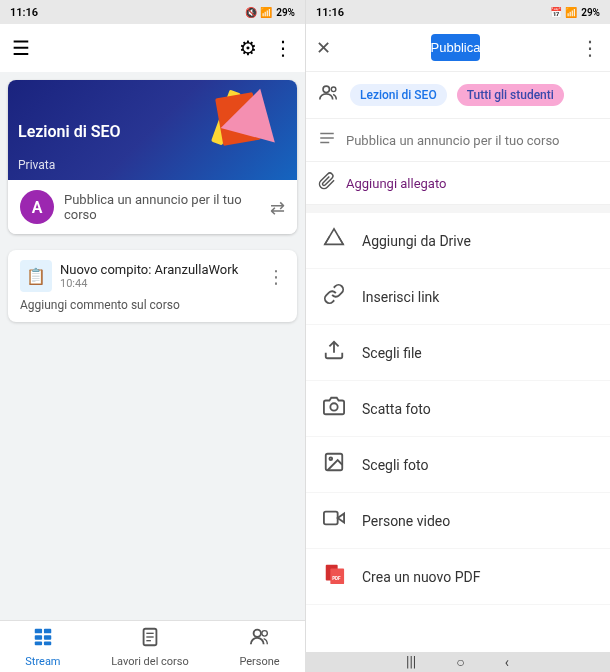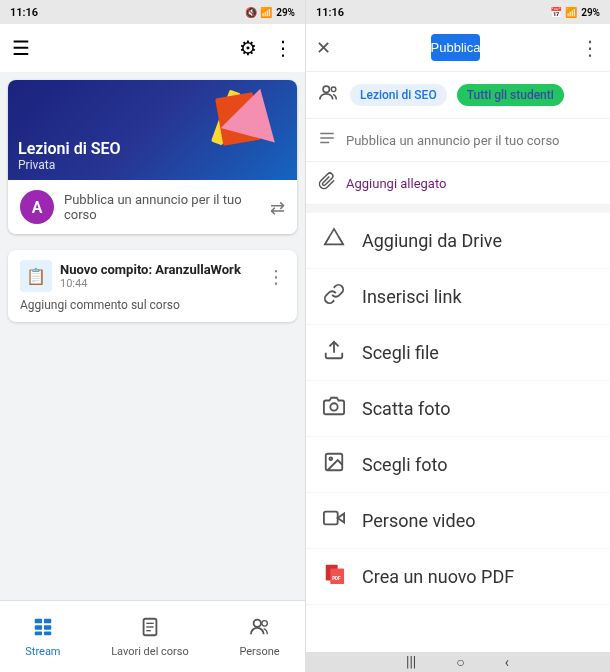--- a/index.html
+++ b/index.html
@@ -107,20 +107,21 @@
       left: 10px;
     }
     .course-title {
       color: #fff;
       font-size: 16px;
       font-weight: 600;
     }
     .course-subtitle {
       color: rgba(255,255,255,0.85);
       font-size: 12px;
+      margin-top: 17px;
     }
 
     .announcement-row {
       display: flex;
       align-items: center;
       padding: 10px 12px;
       background: #fff;
       gap: 10px;
     }
     .avatar-circle {
@@ -170,39 +171,39 @@
       background: #e3f2fd;
       border-radius: 4px;
       display: flex;
       align-items: center;
       justify-content: center;
       color: #1976d2;
       font-size: 16px;
     }
     .news-title {
       font-size: 13px;
-      font-weight: 700;
+      font-weight: 400;
       color: #222;
     }
     .news-time {
       font-size: 11px;
       color: #888;
     }
     .news-comment {
       font-size: 12px;
       color: #555;
       margin-top: 4px;
     }
 
     .bottom-nav {
       position: absolute;
       bottom: 0;
       left: 0;
       right: 0;
-      height: 72px;
+      height: 52px;
       background: #fff;
       display: flex;
       align-items: center;
       justify-content: space-around;
       border-top: 1px solid #e0e0e0;
     }
     .nav-item {
       display: flex;
       flex-direction: column;
       align-items: center;
@@ -264,21 +265,21 @@
     .recipients-icon { color: #555; font-size: 18px; }
     .chip {
       background: #e8f0fe;
       color: #1a73e8;
       border-radius: 16px;
       padding: 4px 10px;
       font-size: 12px;
       font-weight: 500;
     }
     .chip.dark {
-      background: #22c55e;
+      background: #f9a8d4;
       color: #3949ab;
     }
 
     .compose-row {
       display: flex;
       align-items: center;
       padding: 10px 12px;
       border-bottom: 1px solid #f0f0f0;
       gap: 10px;
     }
@@ -302,21 +303,21 @@
 
     .menu-item {
       display: flex;
       align-items: center;
       padding: 14px 16px;
       gap: 16px;
       border-bottom: 1px solid #f5f5f5;
       cursor: pointer;
     }
     .menu-item-icon { font-size: 20px; color: #555; width: 24px; text-align: center; }
-    .menu-item-label { font-size: 18px; color: #333; }
+    .menu-item-label { font-size: 14px; color: #333; }
     .menu-item-icon.red { color: #d32f2f; }
 
     .right-sys-bar-bottom {
       position: absolute;
       bottom: 0;
       right: 0;
       width: 305px;
       height: 20px;
       background: #e0e0e0;
       display: flex;

